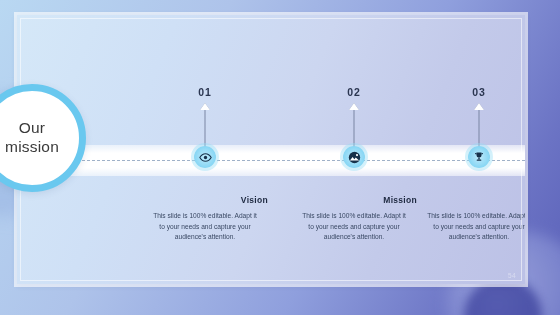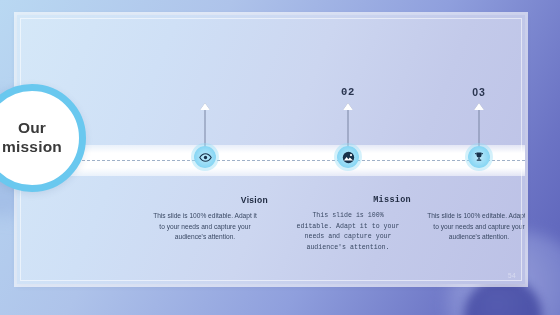--- a/index.html
+++ b/index.html
@@ -103,33 +103,33 @@
     align-items: center;
     justify-content: center;
     box-shadow: 0 2px 7px rgba(60,90,140,.13);
     z-index: 6;
   }
   #mission-circle .mc-text {
     text-align: center;
     font-size: 15.5px;
     line-height: 1.22;
     color: #3a3a3a;
-    font-weight: 700;
+    font-weight: 400;
     letter-spacing: .2px;
   }
 
   
   .col {
     position: absolute;
     top: 0;
     width: 126px;
     height: 100%;
   }
   .col-1 { left: 125px; }
-  .col-2 { left: 268px; font-family: Liberation Mono, monospace; }
+  .col-2 { left: 274px; }
   .col-3 { left: 399px; }
 
   .col-num {
     position: absolute;
     top: 71px;
     left: 0; right: 0;
     text-align: center;
     font-size: 10.5px;
     font-weight: bold;
     color: #2a3550;
@@ -213,20 +213,21 @@
   <div class="blob blob-c"></div>
   <div class="blob blob-a"></div>
   <div class="blob blob-b"></div>
 
   <div id="slide">
 
     <div class="band"></div>
     <div class="rail"></div>
 
     <div class="col col-1">
+      <div class="col-num">01</div>
       <div class="pointer"></div>
       <div class="stem"></div>
       <div class="badge">
         <svg width="13" height="13" viewBox="0 0 24 24" fill="none" stroke="#17314a" stroke-width="2" stroke-linecap="round" stroke-linejoin="round">
           <path d="M1.5 12S5.5 5 12 5s10.5 7 10.5 7-4 7-10.5 7S1.5 12 1.5 12z"></path>
           <circle cx="12" cy="12" r="3.1" fill="#17314a" stroke="none"></circle>
         </svg>
       </div>
       <div class="col-title">Vision</div>
       <div class="col-body">This slide is 100% editable. Adapt it to your needs and capture your audience's attention.</div>

